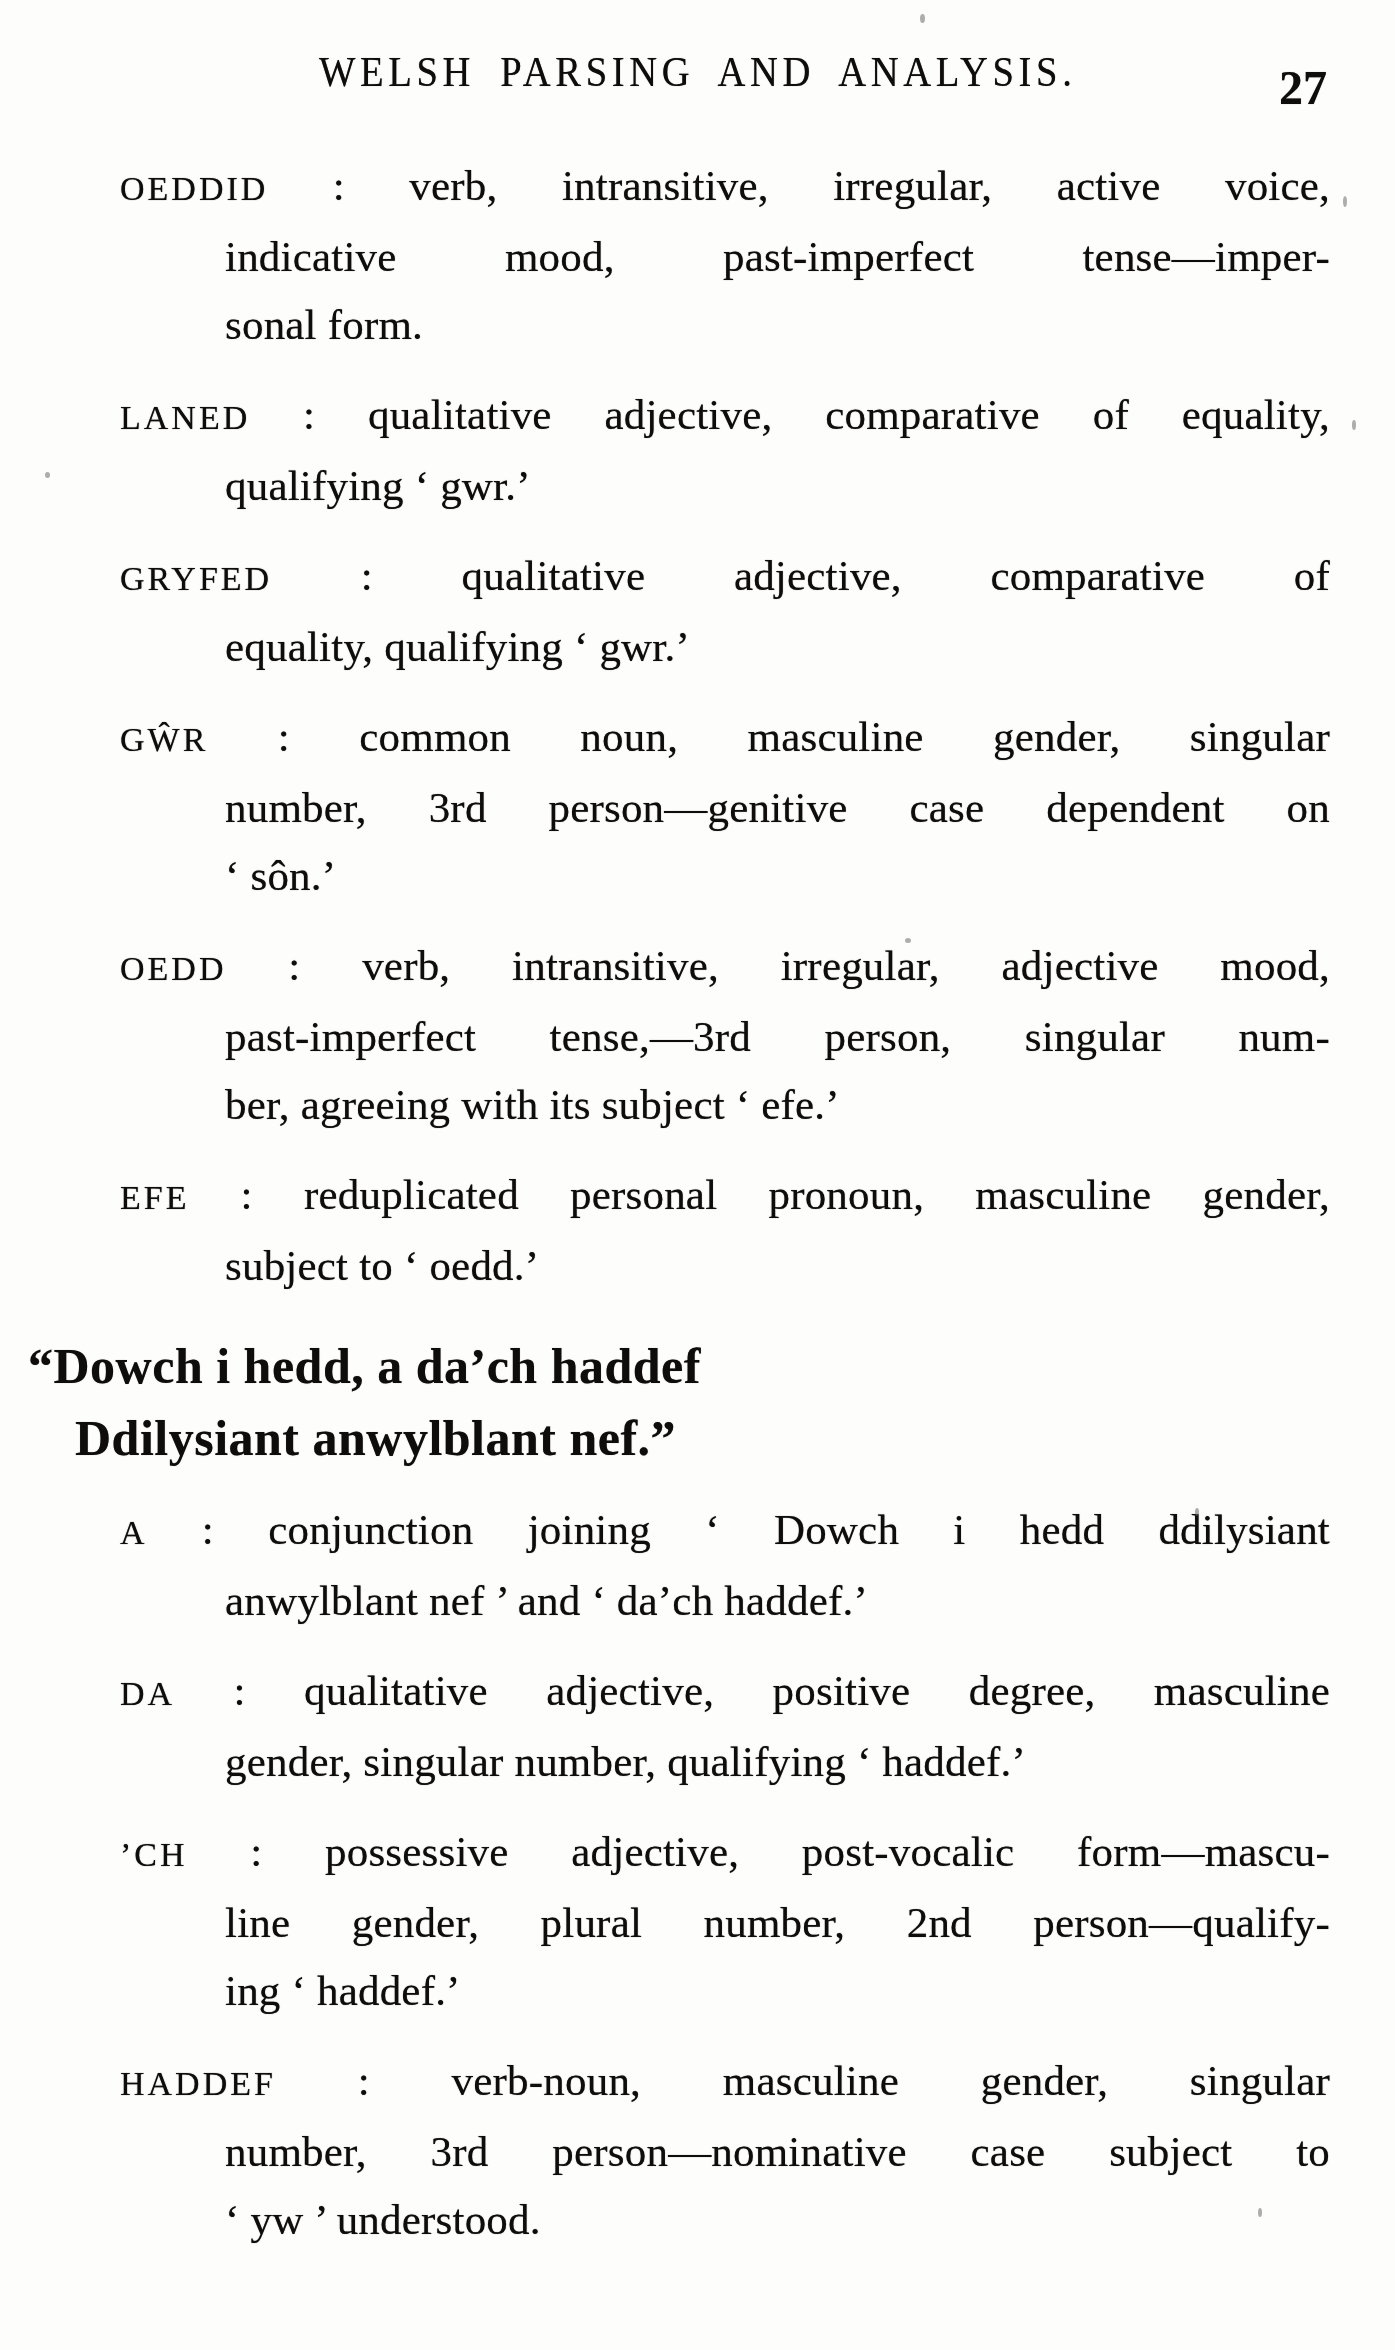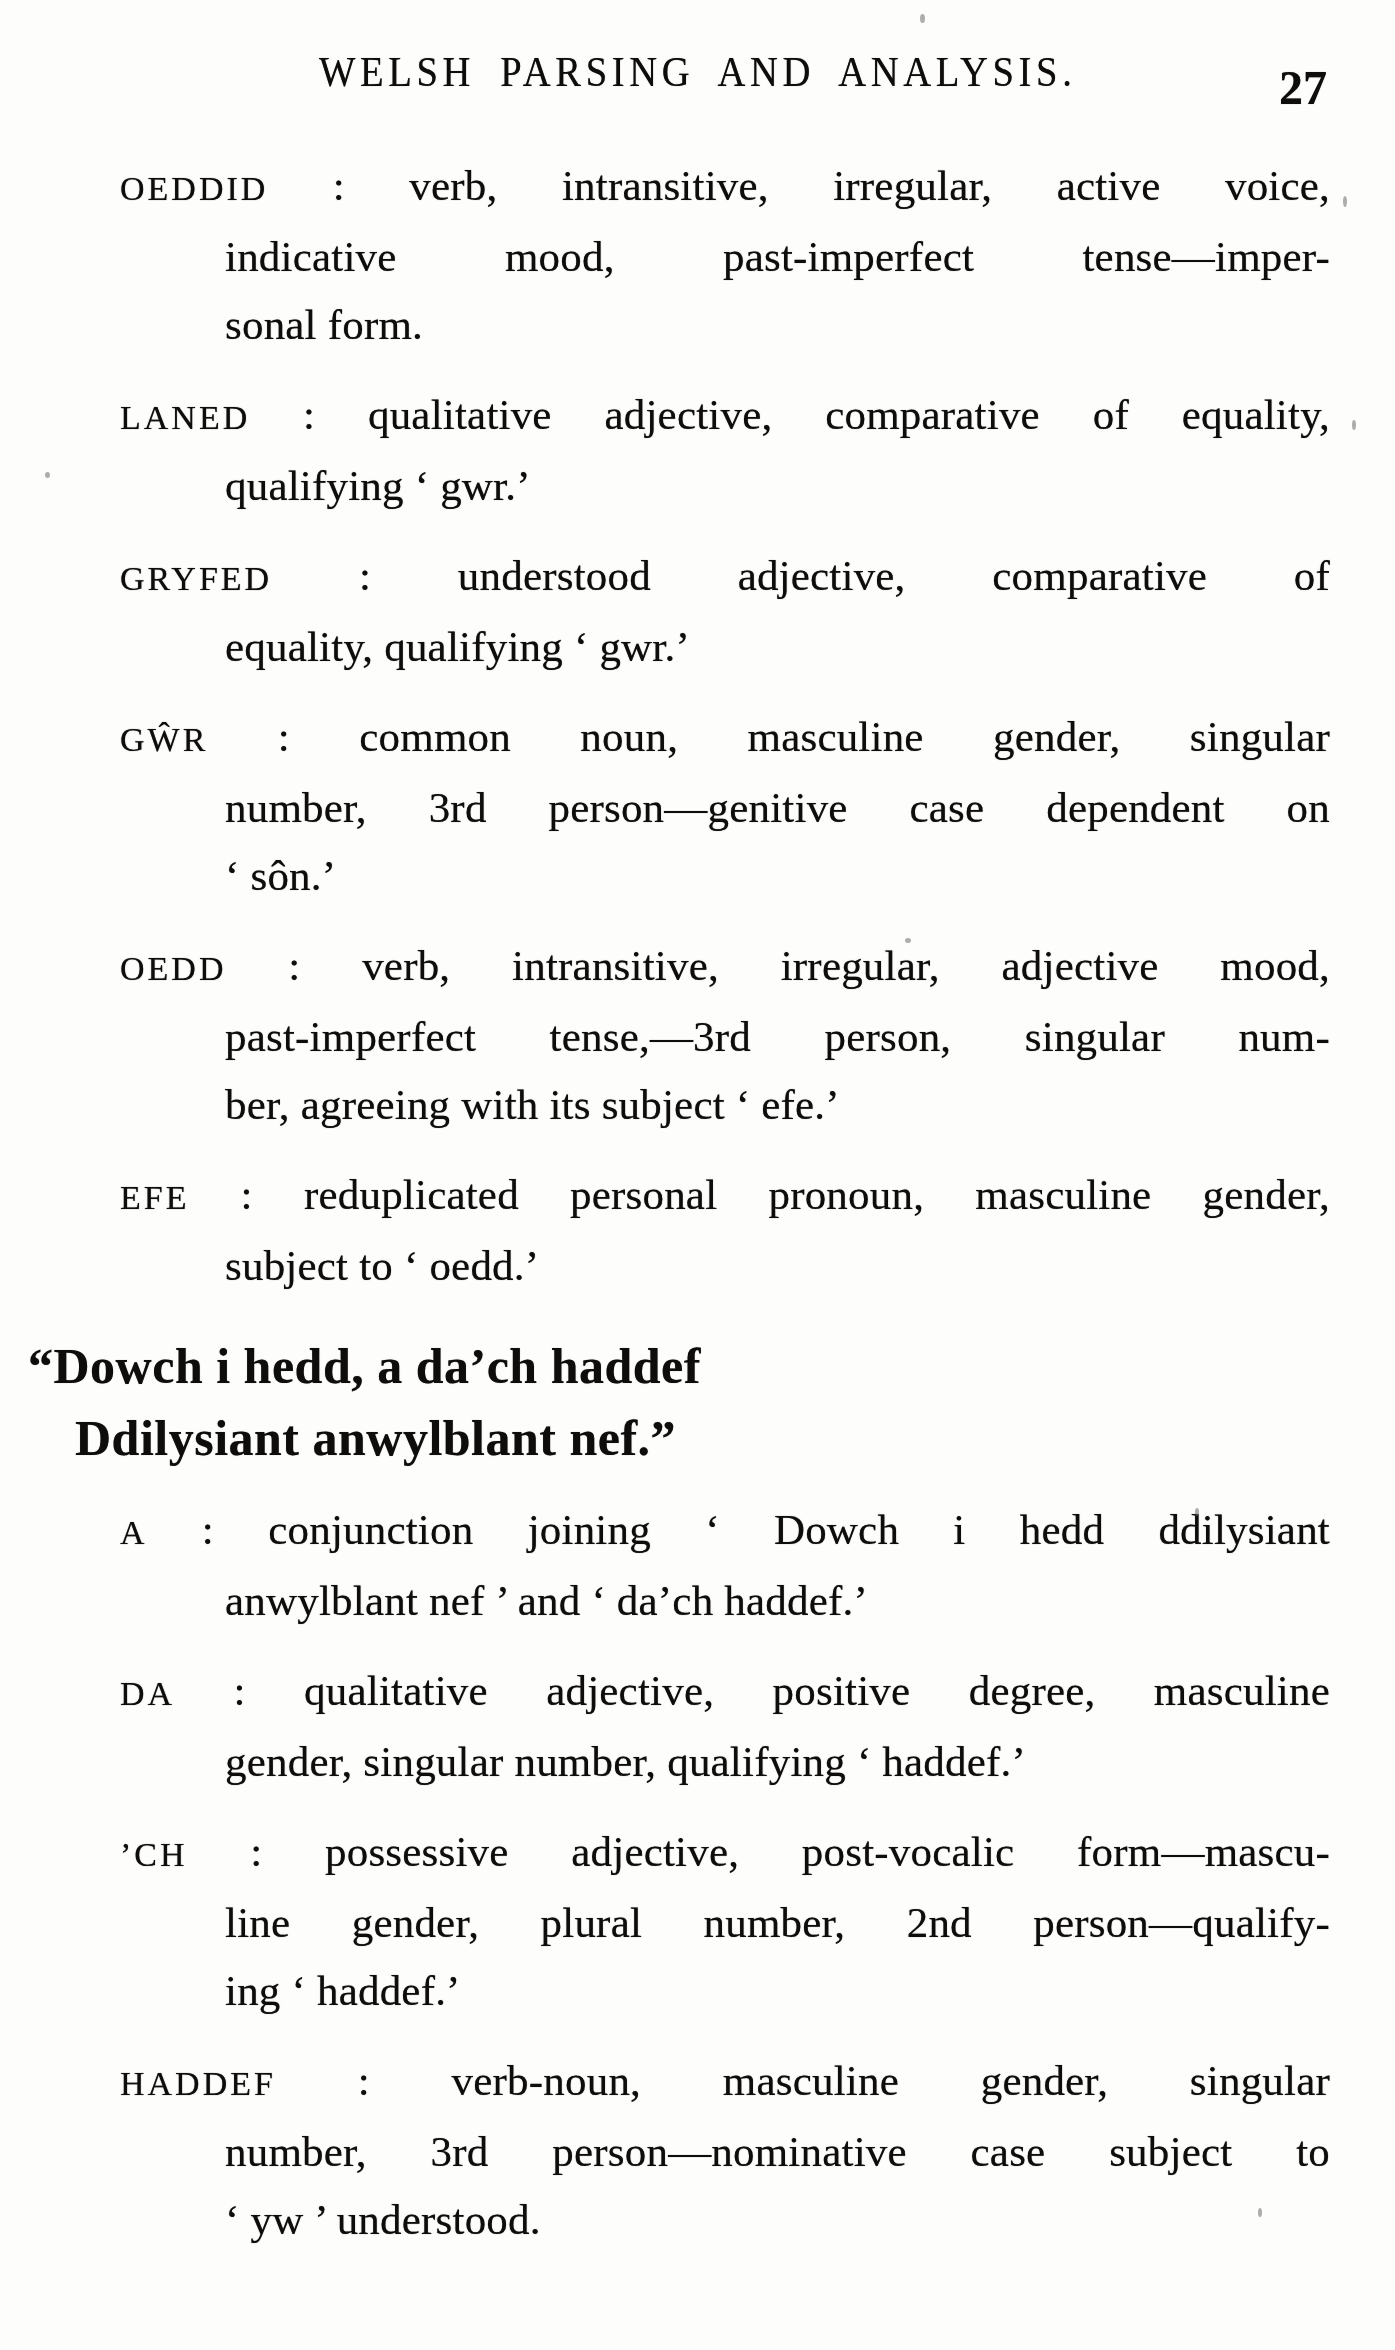--- a/index.html
+++ b/index.html
@@ -101,21 +101,21 @@
       <div class="line jl">indicative mood, past-imperfect tense—imper-</div>
       <div class="line nj">sonal form.</div>
     </div>
 
     <div class="entry">
       <div class="line first jl"><span class="term">LANED</span><span> : </span><span>qualitative adjective, comparative of equality,</span></div>
       <div class="line nj">qualifying ‘ gwr.’</div>
     </div>
 
     <div class="entry">
-      <div class="line first jl"><span class="term">GRYFED</span><span> : </span><span>understood adjective, comparative of</span></div>
+      <div class="line first jl"><span class="term">GRYFED</span><span> : </span><span>qualitative adjective, comparative of</span></div>
       <div class="line nj">equality, qualifying ‘ gwr.’</div>
     </div>
 
     <div class="entry">
       <div class="line first jl"><span class="term">GŴR</span><span> : </span><span>common noun, masculine gender, singular</span></div>
       <div class="line jl">number, 3rd person—genitive case dependent on</div>
       <div class="line nj">‘ sôn.’</div>
     </div>
 
     <div class="entry">

